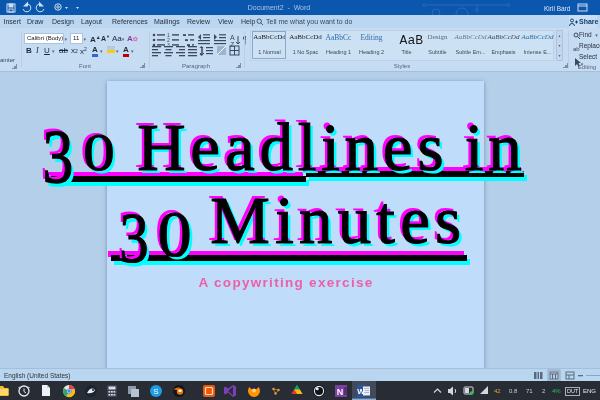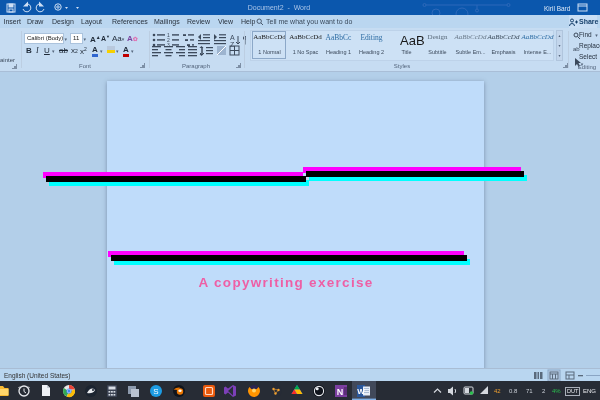--- a/index.html
+++ b/index.html
@@ -200,21 +200,21 @@
 <div class="sep" style="left:244px"></div>
 <div style="position:absolute;left:250px;top:2px;width:304px;height:31px;background:#cde1f5;border:1px solid #bdd2e9"></div>
 <div style="position:absolute;left:253px;top:5px;width:33px;text-align:center;font-size:7px;color:#1a1a1a;font-style:normal;font-family:'Liberation Serif'">AaBbCcDd</div>
 <div style="position:absolute;left:253px;top:21px;width:33px;text-align:center;font-size:5.5px;color:#3c4a5c">1 Normal</div>
 <div style="position:absolute;left:289px;top:5px;width:33px;text-align:center;font-size:7px;color:#1a1a1a;font-style:normal;font-family:'Liberation Serif'">AaBbCcDd</div>
 <div style="position:absolute;left:289px;top:21px;width:33px;text-align:center;font-size:5.5px;color:#3c4a5c">1 No Spac</div>
 <div style="position:absolute;left:322px;top:5px;width:33px;text-align:center;font-size:7.5px;color:#2e6da4;font-style:normal;font-family:'Liberation Serif'">AaBbCc</div>
 <div style="position:absolute;left:322px;top:21px;width:33px;text-align:center;font-size:5.5px;color:#3c4a5c">Heading 1</div>
 <div style="position:absolute;left:355px;top:5px;width:33px;text-align:center;font-size:7.5px;color:#2e6da4;font-style:normal;font-family:'Liberation Serif'">Editing</div>
 <div style="position:absolute;left:355px;top:21px;width:33px;text-align:center;font-size:5.5px;color:#3c4a5c">Heading 2</div>
-<div style="position:absolute;left:400px;top:5px;width:33px;text-align:left;font-size:13px;color:#1a1a1a;font-style:normal;font-family:Liberation Sans, sans-serif">AaB</div>
+<div style="position:absolute;left:390px;top:5px;width:33px;text-align:right;font-size:13px;color:#1a1a1a;font-style:normal;font-family:Liberation Mono, monospace">AaB</div>
 <div style="position:absolute;left:390px;top:21px;width:33px;text-align:center;font-size:5.5px;color:#3c4a5c">Title</div>
 <div style="position:absolute;left:421px;top:5px;width:33px;text-align:center;font-size:7px;color:#5a6a7a;font-style:normal;font-family:'Liberation Serif'">Design</div>
 <div style="position:absolute;left:421px;top:21px;width:33px;text-align:center;font-size:5.5px;color:#3c4a5c">Subtitle</div>
 <div style="position:absolute;left:454px;top:5px;width:33px;text-align:center;font-size:7px;color:#6a7a8a;font-style:italic;font-family:'Liberation Serif'">AaBbCcDd</div>
 <div style="position:absolute;left:454px;top:21px;width:33px;text-align:center;font-size:5.5px;color:#3c4a5c">Subtle Em...</div>
 <div style="position:absolute;left:487px;top:5px;width:33px;text-align:center;font-size:7px;color:#3a4a5a;font-style:italic;font-family:'Liberation Serif'">AaBbCcDd</div>
 <div style="position:absolute;left:487px;top:21px;width:33px;text-align:center;font-size:5.5px;color:#3c4a5c">Emphasis</div>
 <div style="position:absolute;left:521px;top:5px;width:33px;text-align:center;font-size:7px;color:#2e6da4;font-style:italic;font-family:'Liberation Serif'">AaBbCcDd</div>
 <div style="position:absolute;left:521px;top:21px;width:33px;text-align:center;font-size:5.5px;color:#3c4a5c">Intense E...</div>
 <div style="position:absolute;left:252px;top:3px;width:34px;height:28px;border:1px solid #8ca8c8"></div>
@@ -235,20 +235,22 @@
 <div class="ric" style="left:579px;top:3px;font-size:6.5px">Find &nbsp;<span style="font-size:5px;color:#55667c">▾</span></div>
 <div class="ric" style="left:579px;top:14px;font-size:6.5px">Replace</div>
 <div class="ric" style="left:579px;top:25px;font-size:6.5px">Select &nbsp;<span style="font-size:5px;color:#55667c">▾</span></div>
 <div class="glabel" style="left:557px;width:60px;top:36px">Editing</div>
 </div>
 <div id="docarea">
 <div id="page"></div>
 <div class="bar" id="u1" style="left:46px; top:103.5px; width:260px;"></div>
 <div class="bar" id="u1b" style="left:306px; top:98.5px; width:218px;"></div>
 <div class="bar" id="u2" style="left:111px; top:182.5px; width:356px;"></div>
+<div class="hl" id="line1" style="left:41px; top:41.9px; font-size:67px; letter-spacing:4.8px; word-spacing:-5px; line-height:67px;"><span class="dg" style="transform:translateY(14px) scale(0.92,1.15);">3</span><span class="dg" style="margin-left:3px; transform:translateY(-2px) scale(0.95,0.78);">0</span> Headlines in</div>
+<div class="hl" id="line2" style="left:117px; top:114.9px; font-size:67px; letter-spacing:5.2px; word-spacing:-8px; line-height:67px;"><span class="dg" style="transform:translateY(20px) scale(0.88,1.06);">3</span><span class="dg" style="margin-left:2px; transform:translateY(13px) scale(1.02,0.98);">0</span> Minutes</div>
 <div id="subtitle">A copywriting exercise</div>
 </div>
 <div id="status">
 <span style="position:absolute;left:4px;top:3px">English (United States)</span>
 <svg width="70" height="13" style="position:absolute;left:532px;top:0">
 <g fill="#5a6a7c">
 <rect x="2" y="3" width="2.5" height="7"></rect>
         <rect x="5.5" y="3" width="1.5" height="7"></rect>
         <rect x="8" y="3" width="2.5" height="7"></rect>
 </g>

